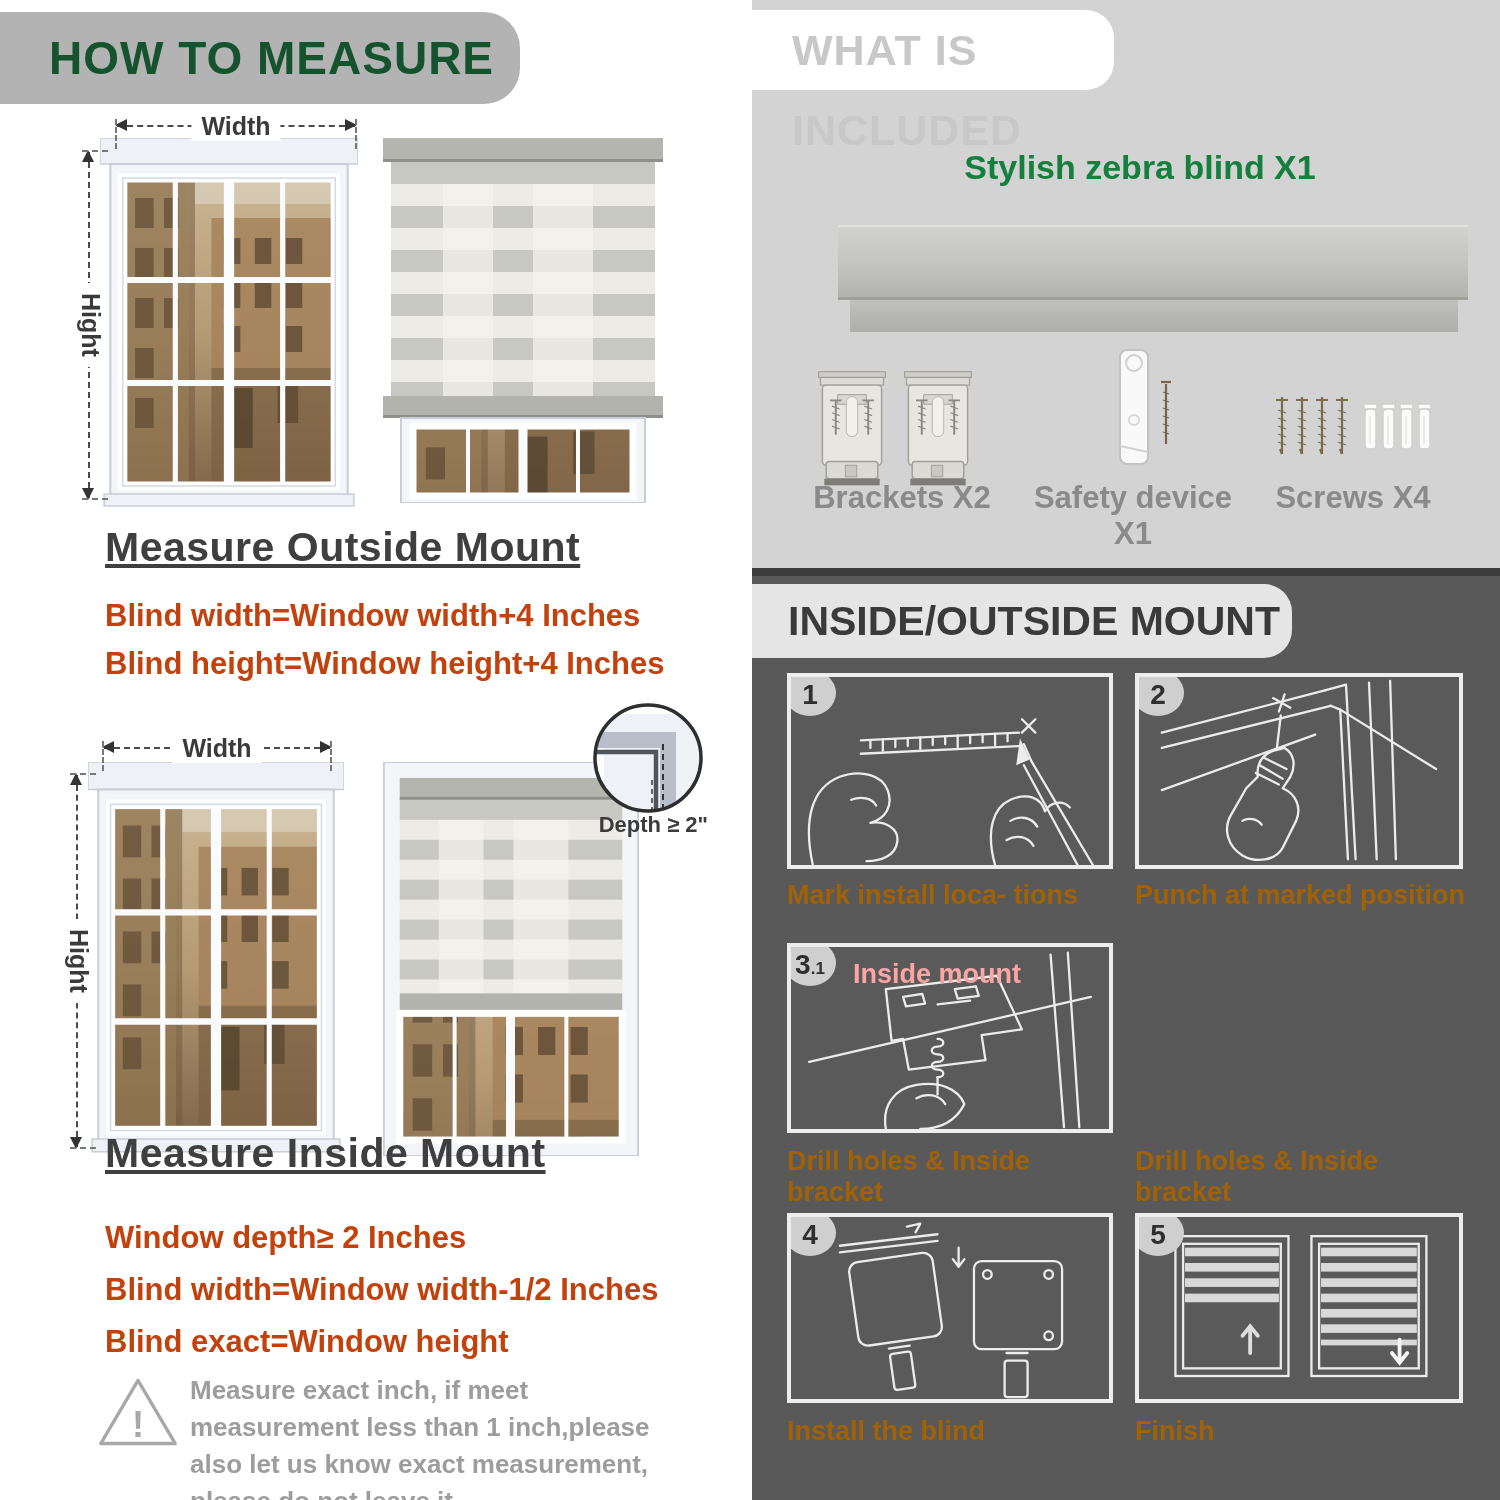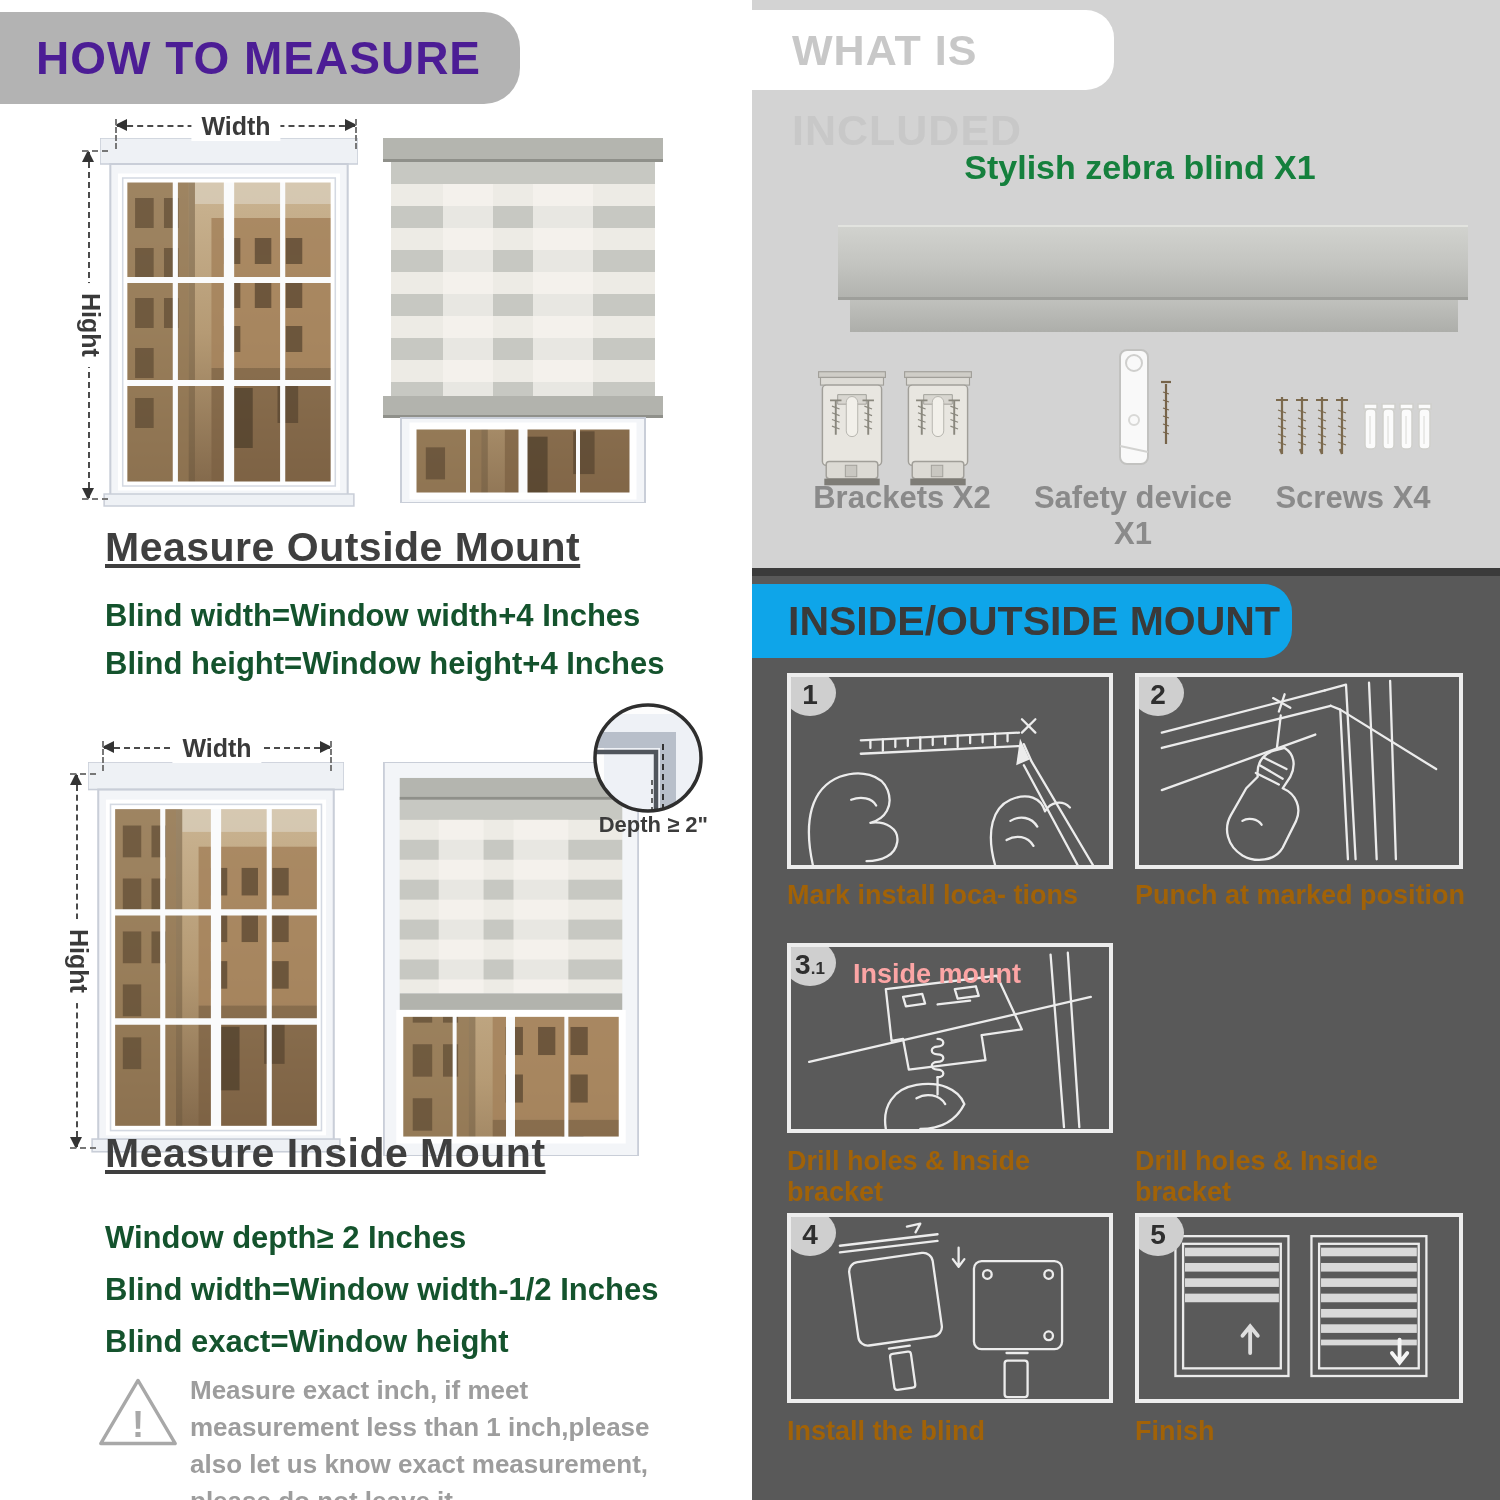--- a/index.html
+++ b/index.html
@@ -1,43 +1,43 @@
 <!DOCTYPE html>
 <html><head>
 <meta charset="utf-8">
 <style>
   html,body{margin:0;padding:0;background:#fff;}
   #app{position:relative;width:1500px;height:1500px;background:#fff;overflow:hidden;
        font-family:"Liberation Sans",sans-serif;}
   .abs{position:absolute;}
   
   .hdr-left{left:0;top:12px;width:520px;height:92px;background:#b3b3b3;
-    border-radius:0 36px 36px 0;color:#4c1d95;font-size:46px;font-weight:bold;
-    line-height:92px;padding-left:36px;box-sizing:border-box;letter-spacing:1px;}
+    border-radius:0 36px 36px 0;color:#14532d;font-size:46px;font-weight:bold;
+    line-height:92px;padding-left:49px;box-sizing:border-box;letter-spacing:1px;}
   .hdr-included{left:752px;top:10px;width:362px;height:80px;background:#fff;
     border-radius:0 28px 28px 0;color:#c8c8c8;font-size:43px;font-weight:bold;
     line-height:80px;padding-left:40px;box-sizing:border-box;letter-spacing:1px;}
-  .hdr-mount{left:752px;top:584px;width:540px;height:74px;background:#0ea5e9;
+  .hdr-mount{left:752px;top:584px;width:540px;height:74px;background:#e5e5e5;
     border-radius:0 28px 28px 0;color:#3a3a3a;font-size:41px;font-weight:bold;
     line-height:74px;padding-left:36px;box-sizing:border-box;z-index:3;}
   
   .sec-gray{left:752px;top:0;width:748px;height:568px;background:#d3d3d3;}
   .sec-divider{left:752px;top:568px;width:748px;height:8px;background:#3b3b3b;}
   .sec-dark{left:752px;top:576px;width:748px;height:924px;background:#595959;}
   .product-label{left:860px;top:148px;width:560px;text-align:center;
     font-size:34px;font-weight:bold;color:#15803d;}
   .rail-main{left:838px;top:225px;width:630px;height:72px;
     background:linear-gradient(180deg,#d2d3cf 0%,#c3c4c0 55%,#b2b3af 100%);
     border-bottom:3px solid #9e9f9b;box-shadow:inset 0 2px 0 #e2e3df;}
   .rail-step{left:850px;top:300px;width:608px;height:32px;
     background:linear-gradient(180deg,#c0c1bd,#adaeaa);}
   .hw-label{top:480px;text-align:center;font-size:31px;font-weight:bold;color:#8a8a8a;}
   
   .measure-h{left:105px;font-size:41px;font-weight:bold;color:#3f3f3f;letter-spacing:.5px;text-decoration:underline;}
-  .measure-l{left:105px;font-size:31px;font-weight:bold;color:#14532d;}
+  .measure-l{left:105px;font-size:31px;font-weight:bold;color:#c2410c;}
   .depth-label{left:568px;top:812px;width:140px;text-align:right;
     font-size:22px;font-weight:bold;color:#3c3c3c;}
   .warn-text{left:190px;top:1372px;width:480px;font-size:26px;font-weight:bold;
     color:#9d9d9d;line-height:37px;}
   
   .harrow{border-top:2.5px dashed #4a4a4a;}
   .harrow .ah{position:absolute;width:0;height:0;top:-8px;}
   .harrow .ah.l{left:-2px;border-right:12px solid #333;border-top:6.5px solid transparent;border-bottom:6.5px solid transparent;}
   .harrow .ah.r{right:-2px;border-left:12px solid #333;border-top:6.5px solid transparent;border-bottom:6.5px solid transparent;}
   .harrow .tick{position:absolute;top:-8px;height:30px;border-left:2px dashed #777;}

